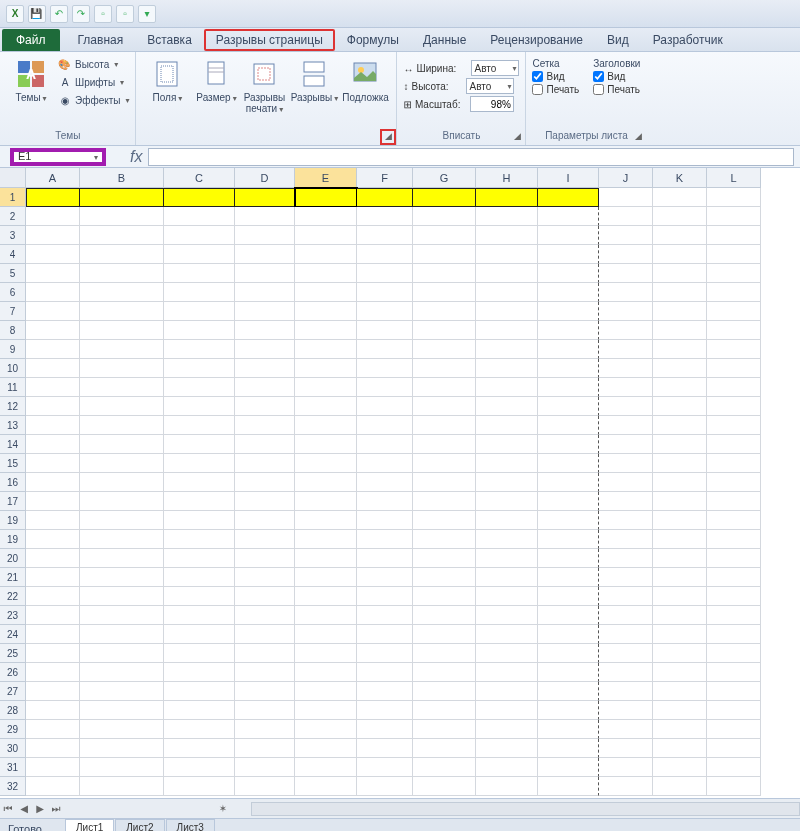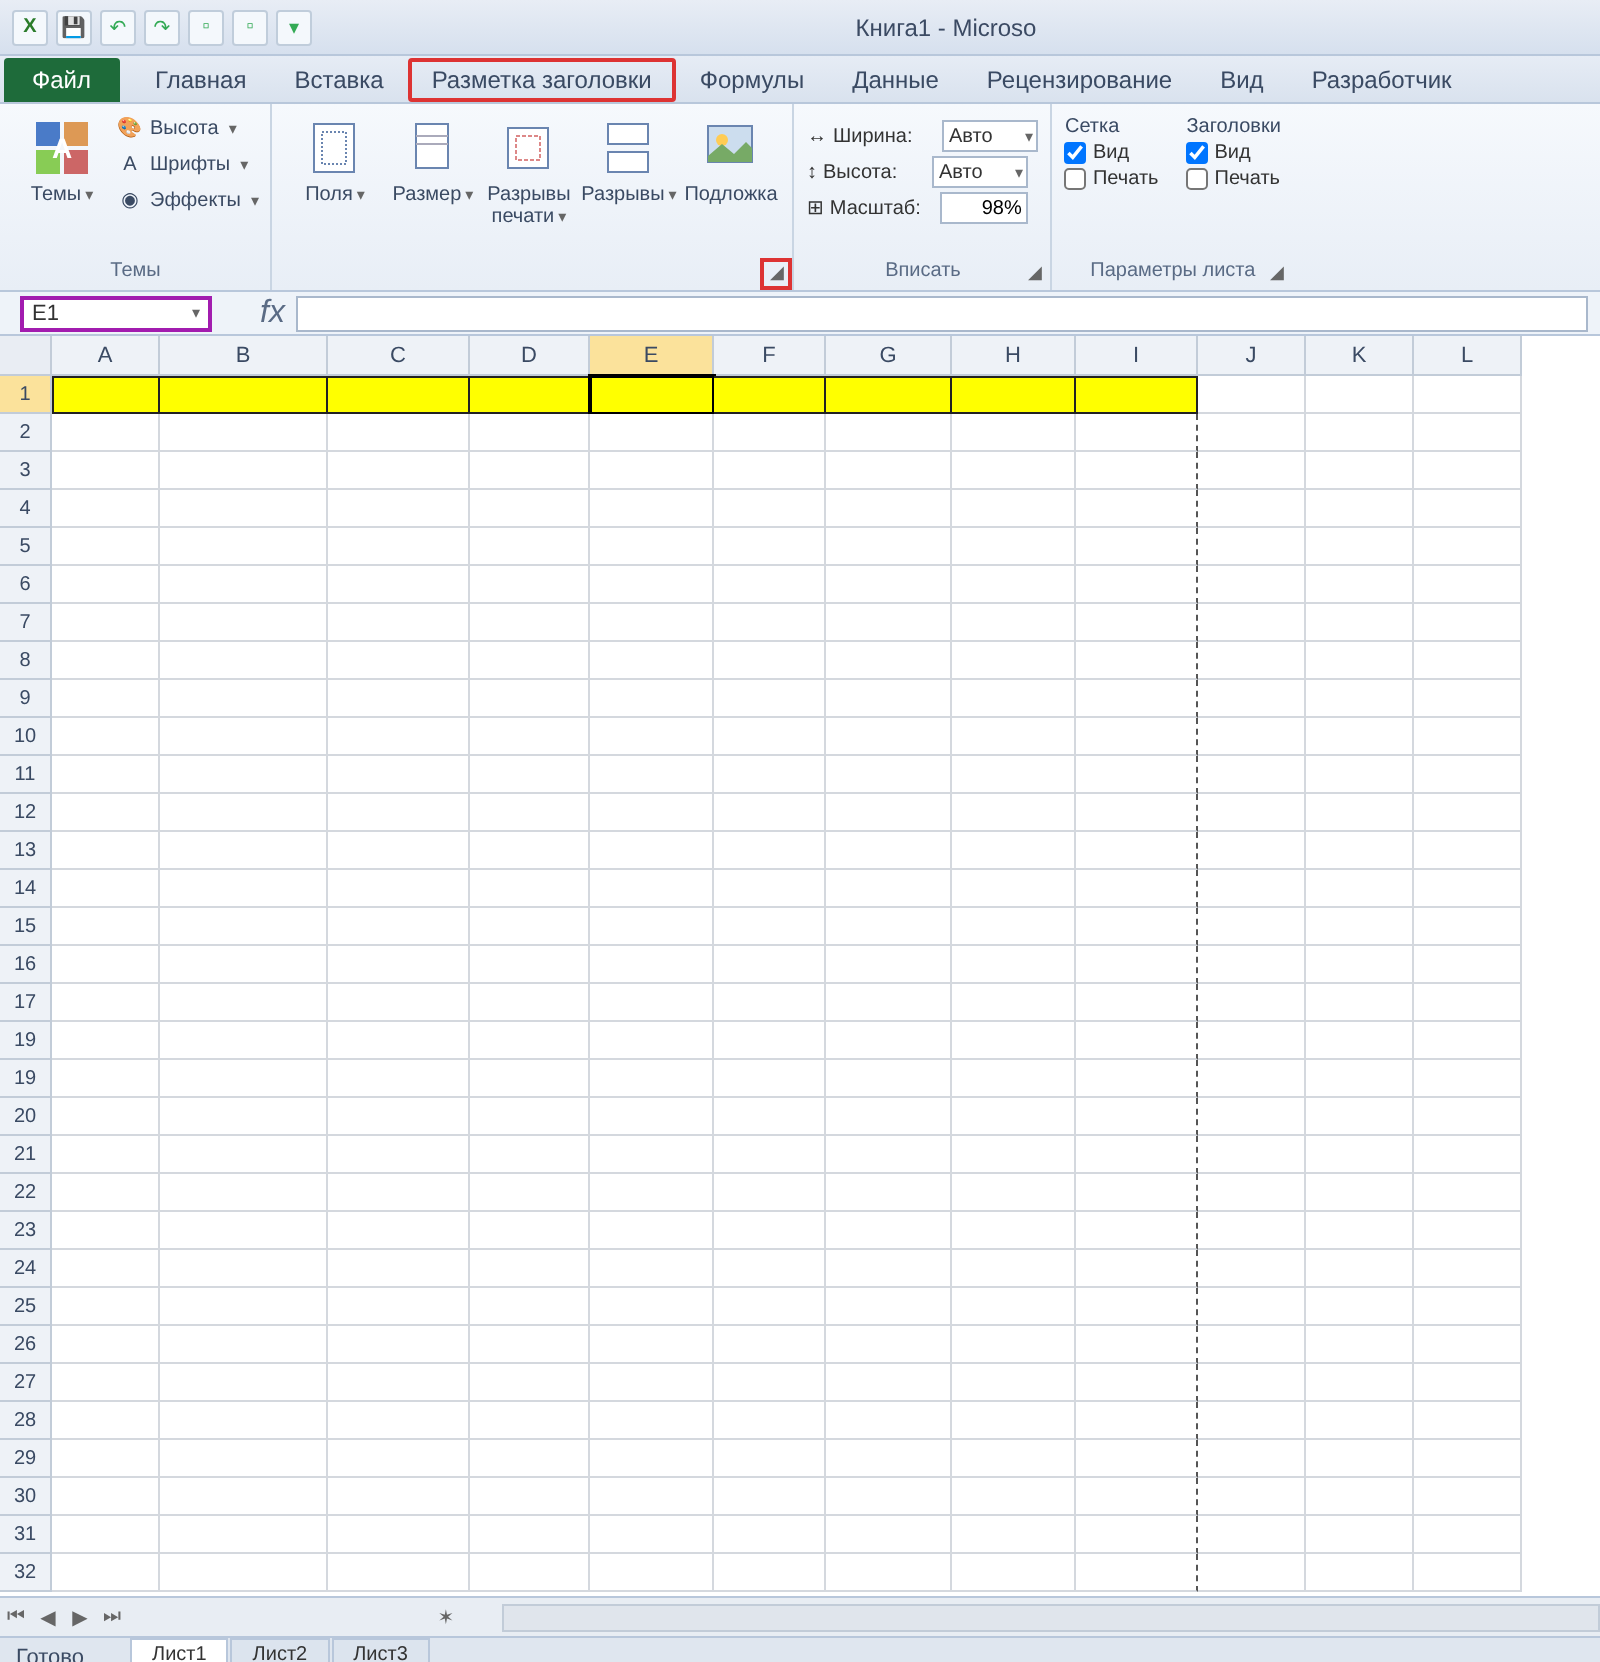--- a/index.html
+++ b/index.html
@@ -36,21 +36,21 @@
 .fitcol { display: flex; flex-direction: column; gap: 2px; }
 .fitrow { display: flex; align-items: center; gap: 3px; font-size: 10px; }
 .fitrow .lbl { width: 52px; }
 .combo { width: 48px; height: 16px; border: 1px solid #a9b8cc; background: #fff; font-size: 10px; padding: 0 2px; display: flex; align-items: center; justify-content: space-between; }
 .spin { width: 44px; height: 16px; border: 1px solid #a9b8cc; background: #fff; font-size: 10px; text-align: right; padding: 0 2px; }
 .chk { display: flex; align-items: center; gap: 3px; font-size: 10px; }
 .chk input { width: 11px; height: 11px; }
 
 
 .fbar { height: 22px; background: #eef3f9; border-bottom: 1px solid #b8c7db; display: flex; align-items: center; }
-.namebox { width: 96px; height: 18px; border: 2px solid #a21caf; background: #fff; margin-left: 10px; display: flex; align-items: center; padding: 0 4px; font-size: 11px; }
+.namebox { width: 96px; height: 18px; border: 4px solid #a21caf; background: #fff; margin-left: 10px; display: flex; align-items: flex-end; padding: 0 4px; font-size: 11px; }
 .namebox .dd { margin-left: auto; font-size: 8px; color: #666; }
 .fx { margin-left: 24px; font-style: italic; color: #5a6b85; font-size: 16px; }
 .finput { flex: 1; height: 18px; border: 1px solid #a9b8cc; background: #fff; margin: 0 6px; }
 
 
 .gridwrap { position: relative; height: 630px; overflow: hidden; background: #fff; }
 .corner { position: absolute; left: 0; top: 0; width: 26px; height: 20px; background: #e9edf3; border-right: 1px solid #c2ccd8; border-bottom: 1px solid #c2ccd8; }
 .colheads { position: absolute; left: 26px; top: 0; height: 20px; display: flex; }
 .ch { height: 20px; border-right: 1px solid #c2ccd8; border-bottom: 1px solid #c2ccd8; background: #eef2f7; text-align: center; font-size: 11px; line-height: 20px; color: #3a4a63; cursor: pointer; }
 .ch.active { background: #fbe29b; }
@@ -84,28 +84,27 @@
 <div class="titlebar">
   <div class="qat">
     <span class="ico x">X</span>
     <span class="ico">💾</span>
     <span class="ico">↶</span>
     <span class="ico">↷</span>
     <span class="ico">▫</span>
     <span class="ico">▫</span>
     <span class="ico">▾</span>
   </div>
-  <div class="title">Книга1 - Microso</div>
 </div>
 
 <div class="tabs">
   <div class="tab file">Файл</div>
   <div class="tab">Главная</div>
   <div class="tab">Вставка</div>
-  <div class="tab hl">Разметка заголовки</div>
+  <div class="tab hl">Разрывы страницы</div>
   <div class="tab">Формулы</div>
   <div class="tab">Данные</div>
   <div class="tab">Рецензирование</div>
   <div class="tab">Вид</div>
   <div class="tab">Разработчик</div>
 </div>
 
 <div class="ribbon">
 
   <div class="group">

